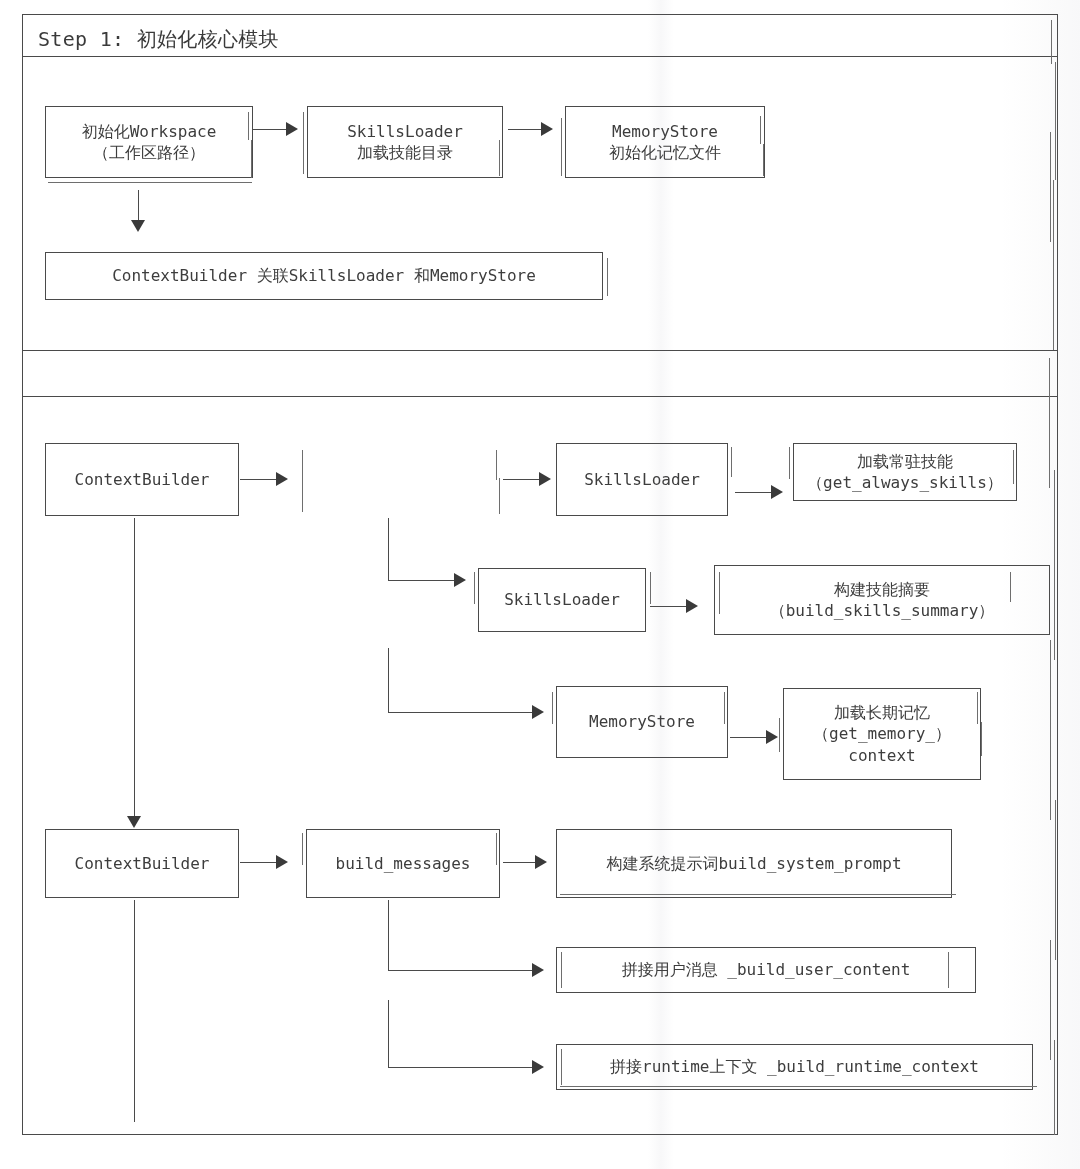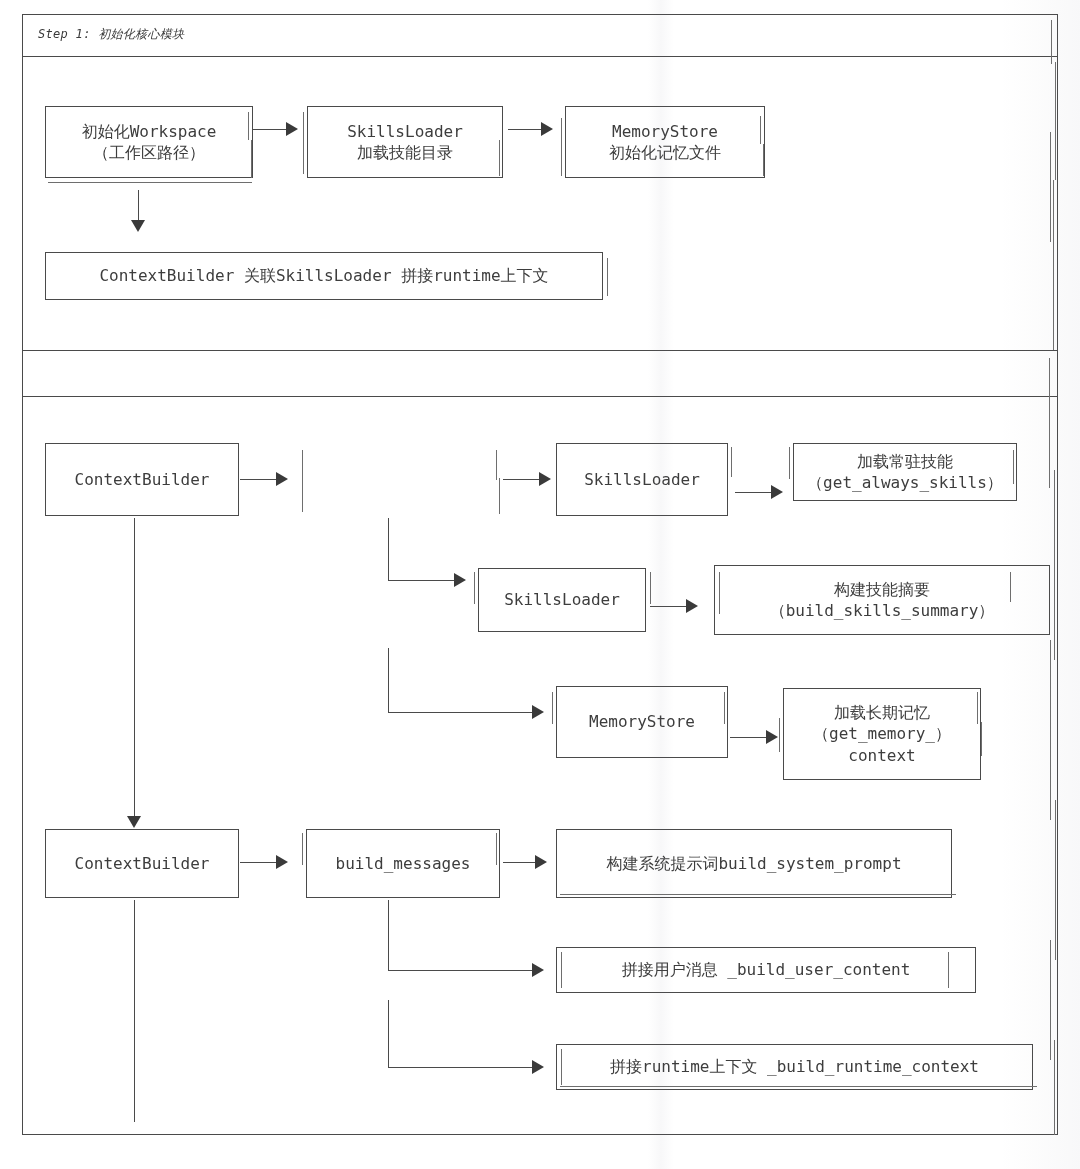--- a/index.html
+++ b/index.html
@@ -30,25 +30,24 @@
   }
   .band-sep {
     position: absolute;
     left: 22px;
     width: 1036px;
     height: 0;
     border-top: 1.6px solid #4a4a4a;
   }
   .step-label {
     position: absolute;
-    font-size: 12px;
+    font-size: 20px;
     letter-spacing: 0.3px;
     color: #3a3a3a;
     white-space: nowrap;
-    font-style: italic;
   }
   
   .nbox {
     position: absolute;
     box-sizing: border-box;
     border: 1.5px solid #4a4a4a;
     background: #ffffff;
     display: flex;
     align-items: center;
     justify-content: center;
@@ -157,21 +156,21 @@
 初始化记忆文件</span>
   </div>
   <div class="sk sk-v" style="left:561px; top:118px; height:58px;"></div>
   <div class="sk sk-v" style="left:760px; top:116px; height:28px;"></div>
   <div class="sk sk-v" style="left:763px; top:144px; height:32px;"></div>
 
   <div class="ln-v" style="left:138px; top:190px; height:32px;"></div>
   <div class="arr-d" style="left:131px; top:220px;"></div>
 
   <div class="nbox" style="left:45px; top:252px; width:558px; height:48px;">
-    <span class="lbl">ContextBuilder 关联SkillsLoader 拼接runtime上下文</span>
+    <span class="lbl">ContextBuilder 关联SkillsLoader 和MemoryStore</span>
   </div>
   <div class="sk sk-v" style="left:607px; top:258px; height:38px;"></div>
 
 
   <div class="nbox" style="left:45px; top:443px; width:194px; height:73px;">
     <span class="lbl">ContextBuilder</span>
   </div>
 
   <div class="ln-h" style="left:240px; top:479px; width:38px;"></div>
   <div class="arr-r" style="left:276px; top:472px;"></div>

